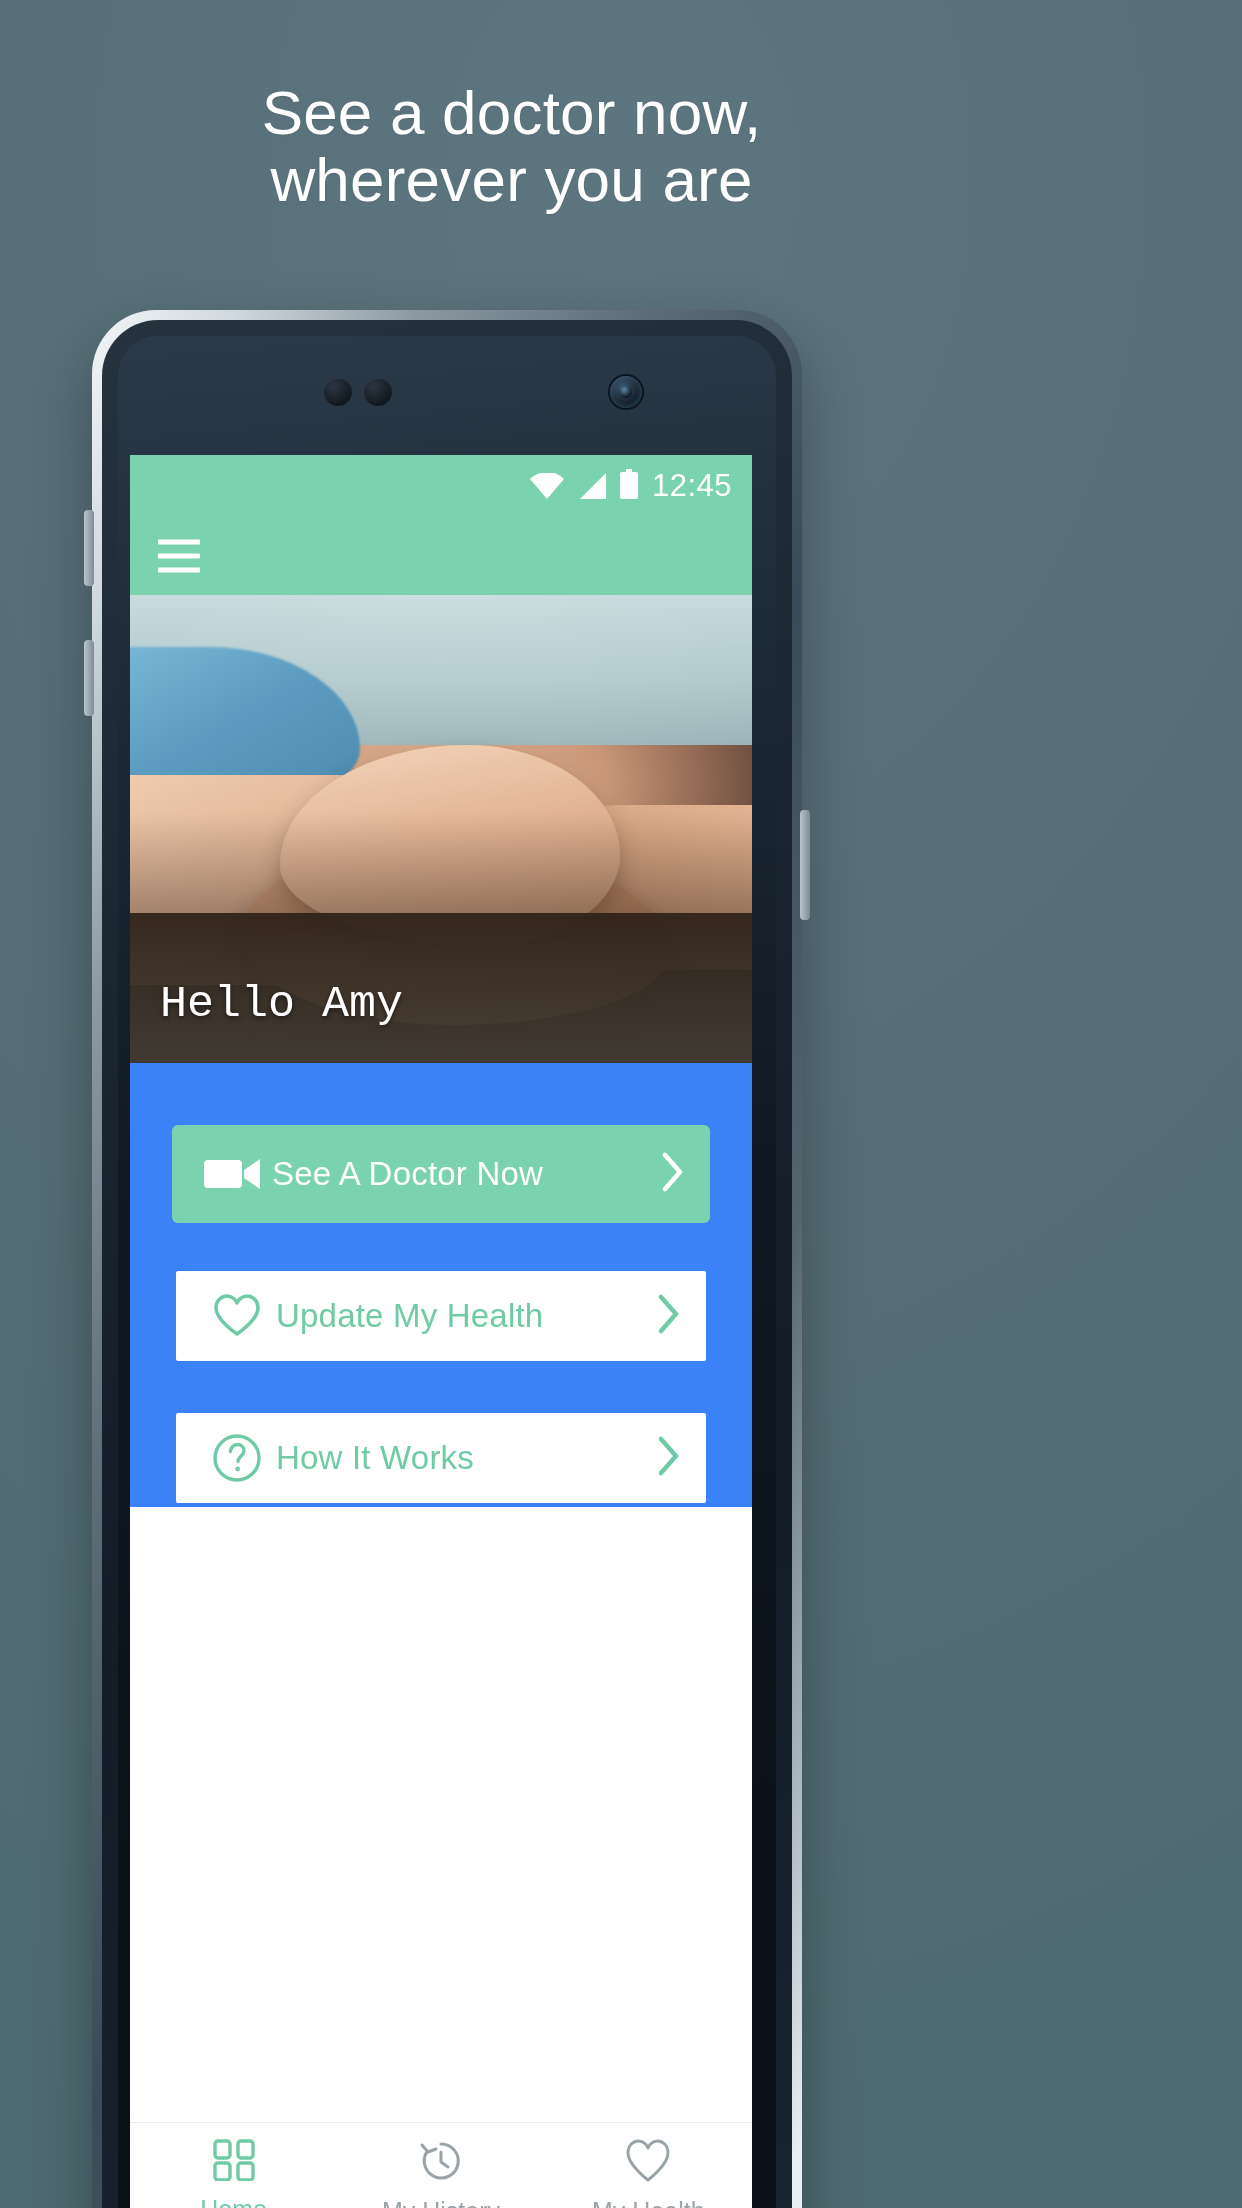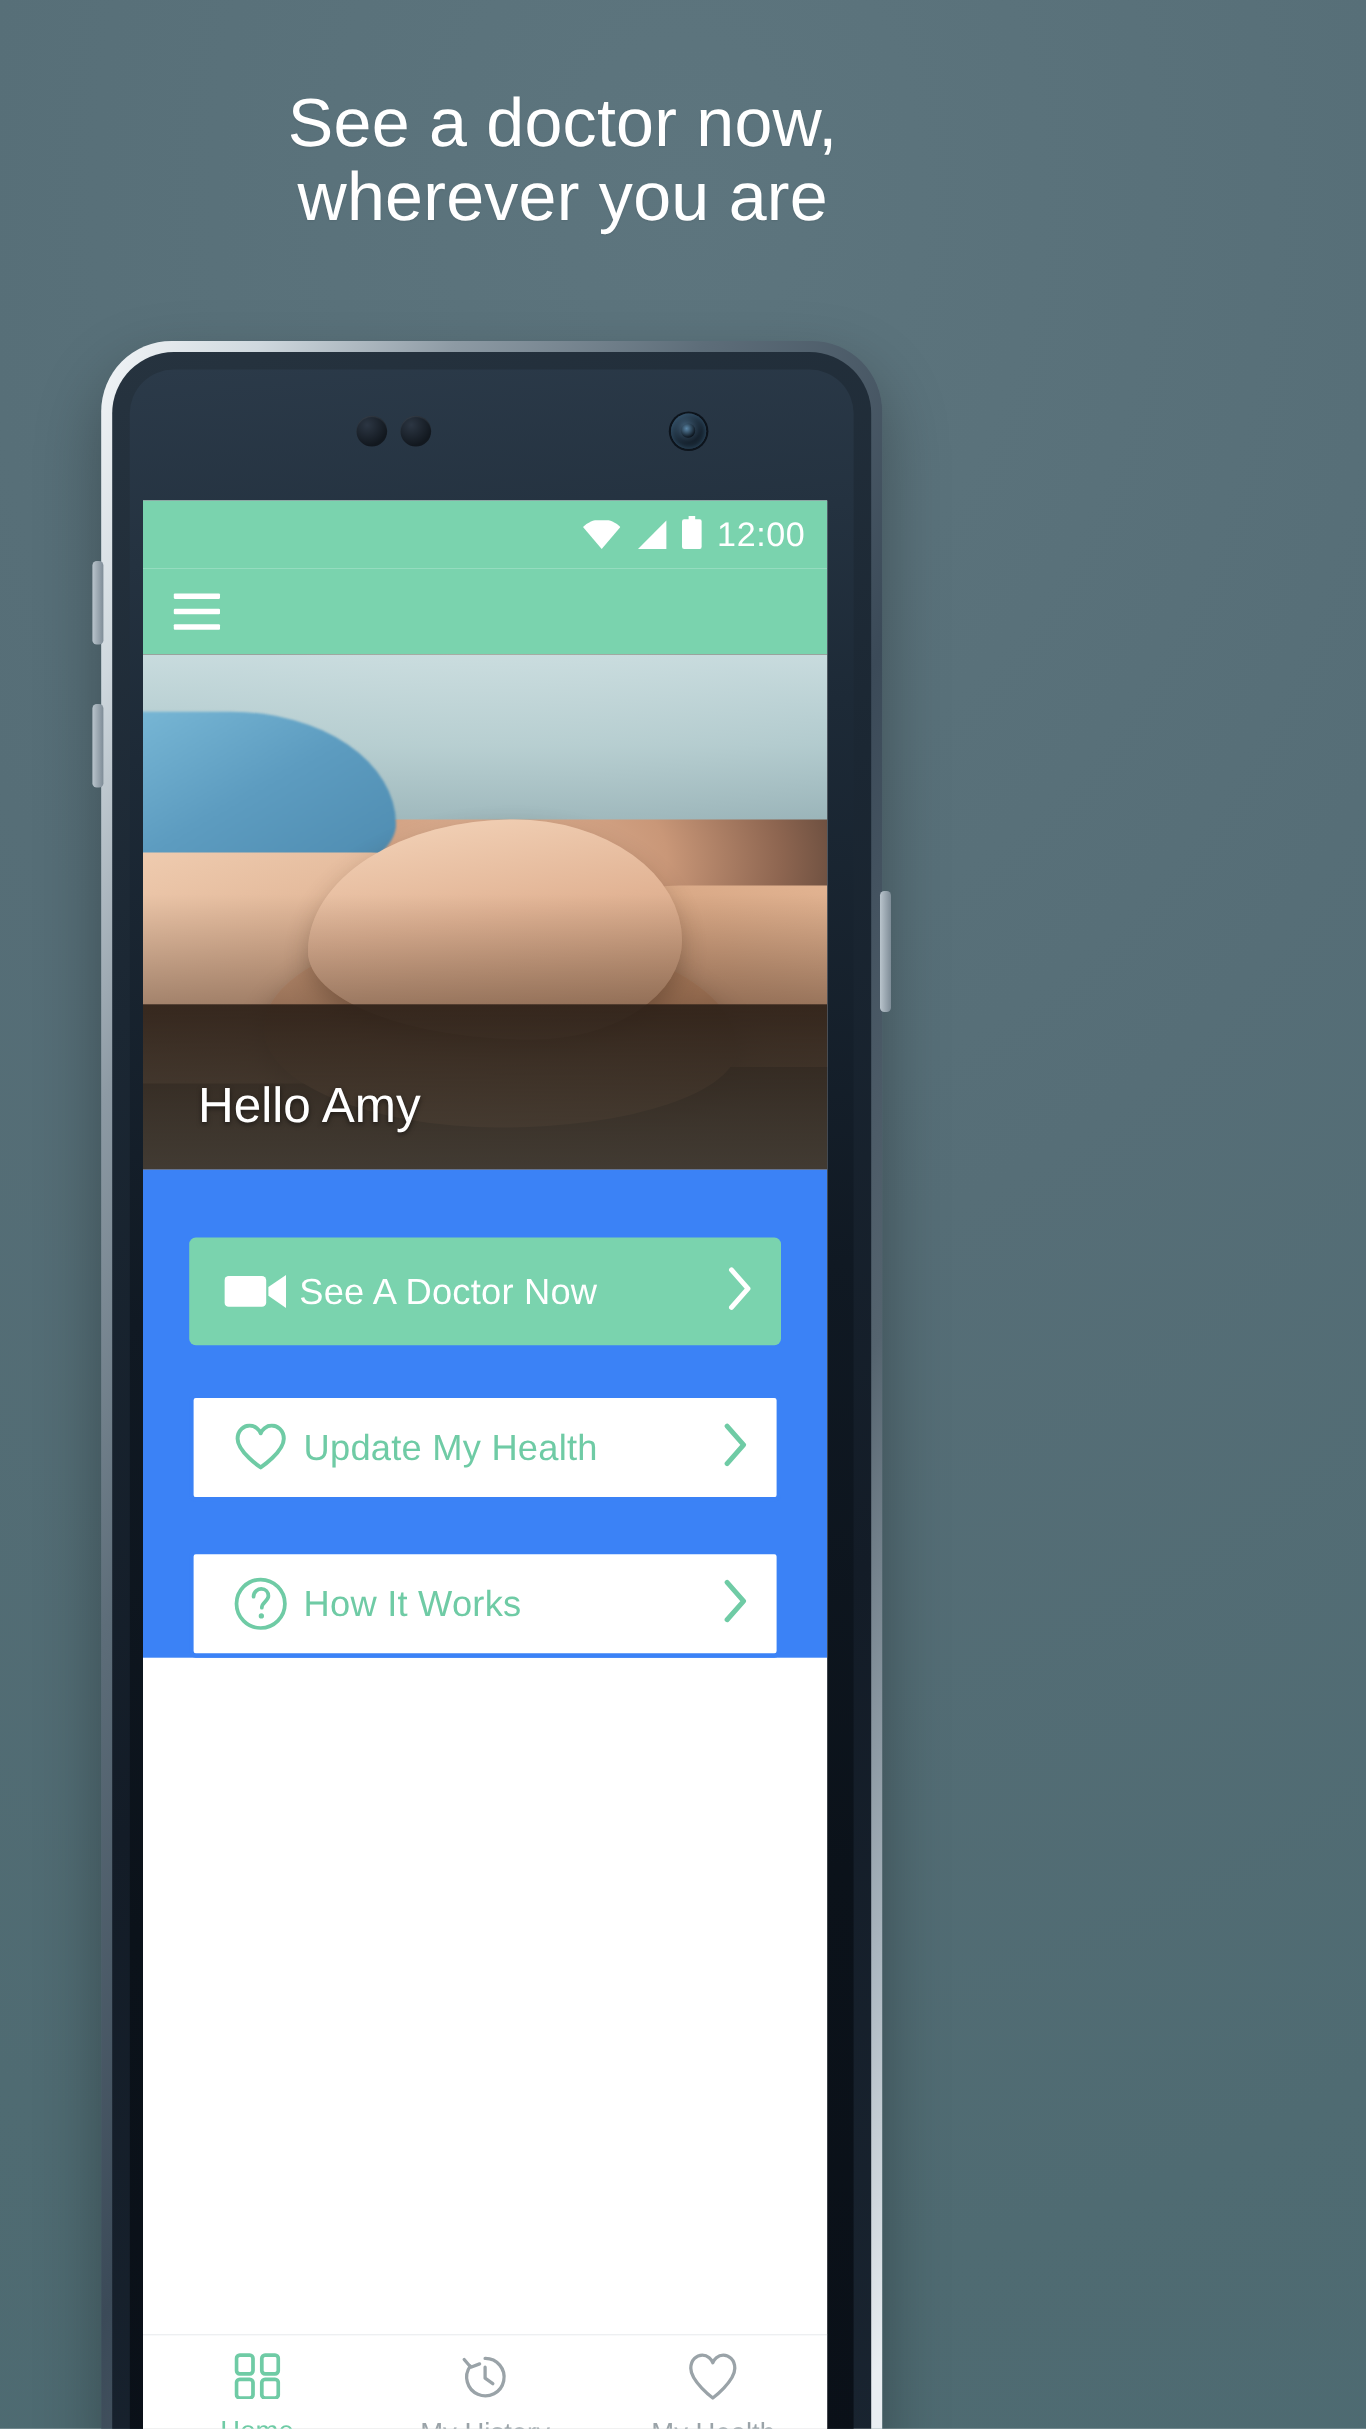--- a/index.html
+++ b/index.html
@@ -139,21 +139,21 @@
     border-radius:40% 0 0 50%/50% 0 0 50%;
   }
   .hero-table{
     position:absolute; left:0; bottom:0; width:100%; height:150px;
     background:linear-gradient(180deg,rgba(62,44,32,.92) 0%,rgba(90,76,62,.88) 50%,rgba(128,116,100,.86) 100%);
   }
   .hero-shade{
     position:absolute; left:0; bottom:0; width:100%; height:250px;
     background:linear-gradient(180deg,rgba(0,0,0,0) 0%,rgba(0,0,0,.30) 45%,rgba(0,0,0,.46) 100%);
   }
-  .hero-text{ position:absolute; left:50px; bottom:26px; color:#fff; }
+  .hero-text{ position:absolute; left:30px; bottom:26px; color:#fff;font-family:Liberation Mono, monospace; }
   .hello{
     font-size:45px; line-height:1.1; margin-bottom:8px; font-weight:400;
     text-shadow:0 2px 5px rgba(0,0,0,.55);
   }
   .hello-sub{
     font-size:29px; text-shadow:0 2px 5px rgba(0,0,0,.55);
   }
 
   
   .actions{ padding:62px 42px 0; background:#3b82f6; }
@@ -214,21 +214,21 @@
               <path d="M28 0 L28 26 L2 26 Z" fill="#ffffff"></path>
             </svg>
         </span>
         <span>
           <svg width="18" height="30" viewBox="0 0 18 30">
             <rect x="6" y="0" width="6" height="4" fill="#ffffff"></rect>
             <rect x="0" y="3" width="18" height="27" rx="2" fill="#ffffff"></rect>
           </svg>
         </span>
       </div>
-      <span class="clock">12:00</span>
+      <span class="clock">12:45</span>
     </div>
 
     <div class="appbar">
       <div class="hamburger">
         <span></span>
           <span></span>
           <span></span>
       </div>
     </div>
 

